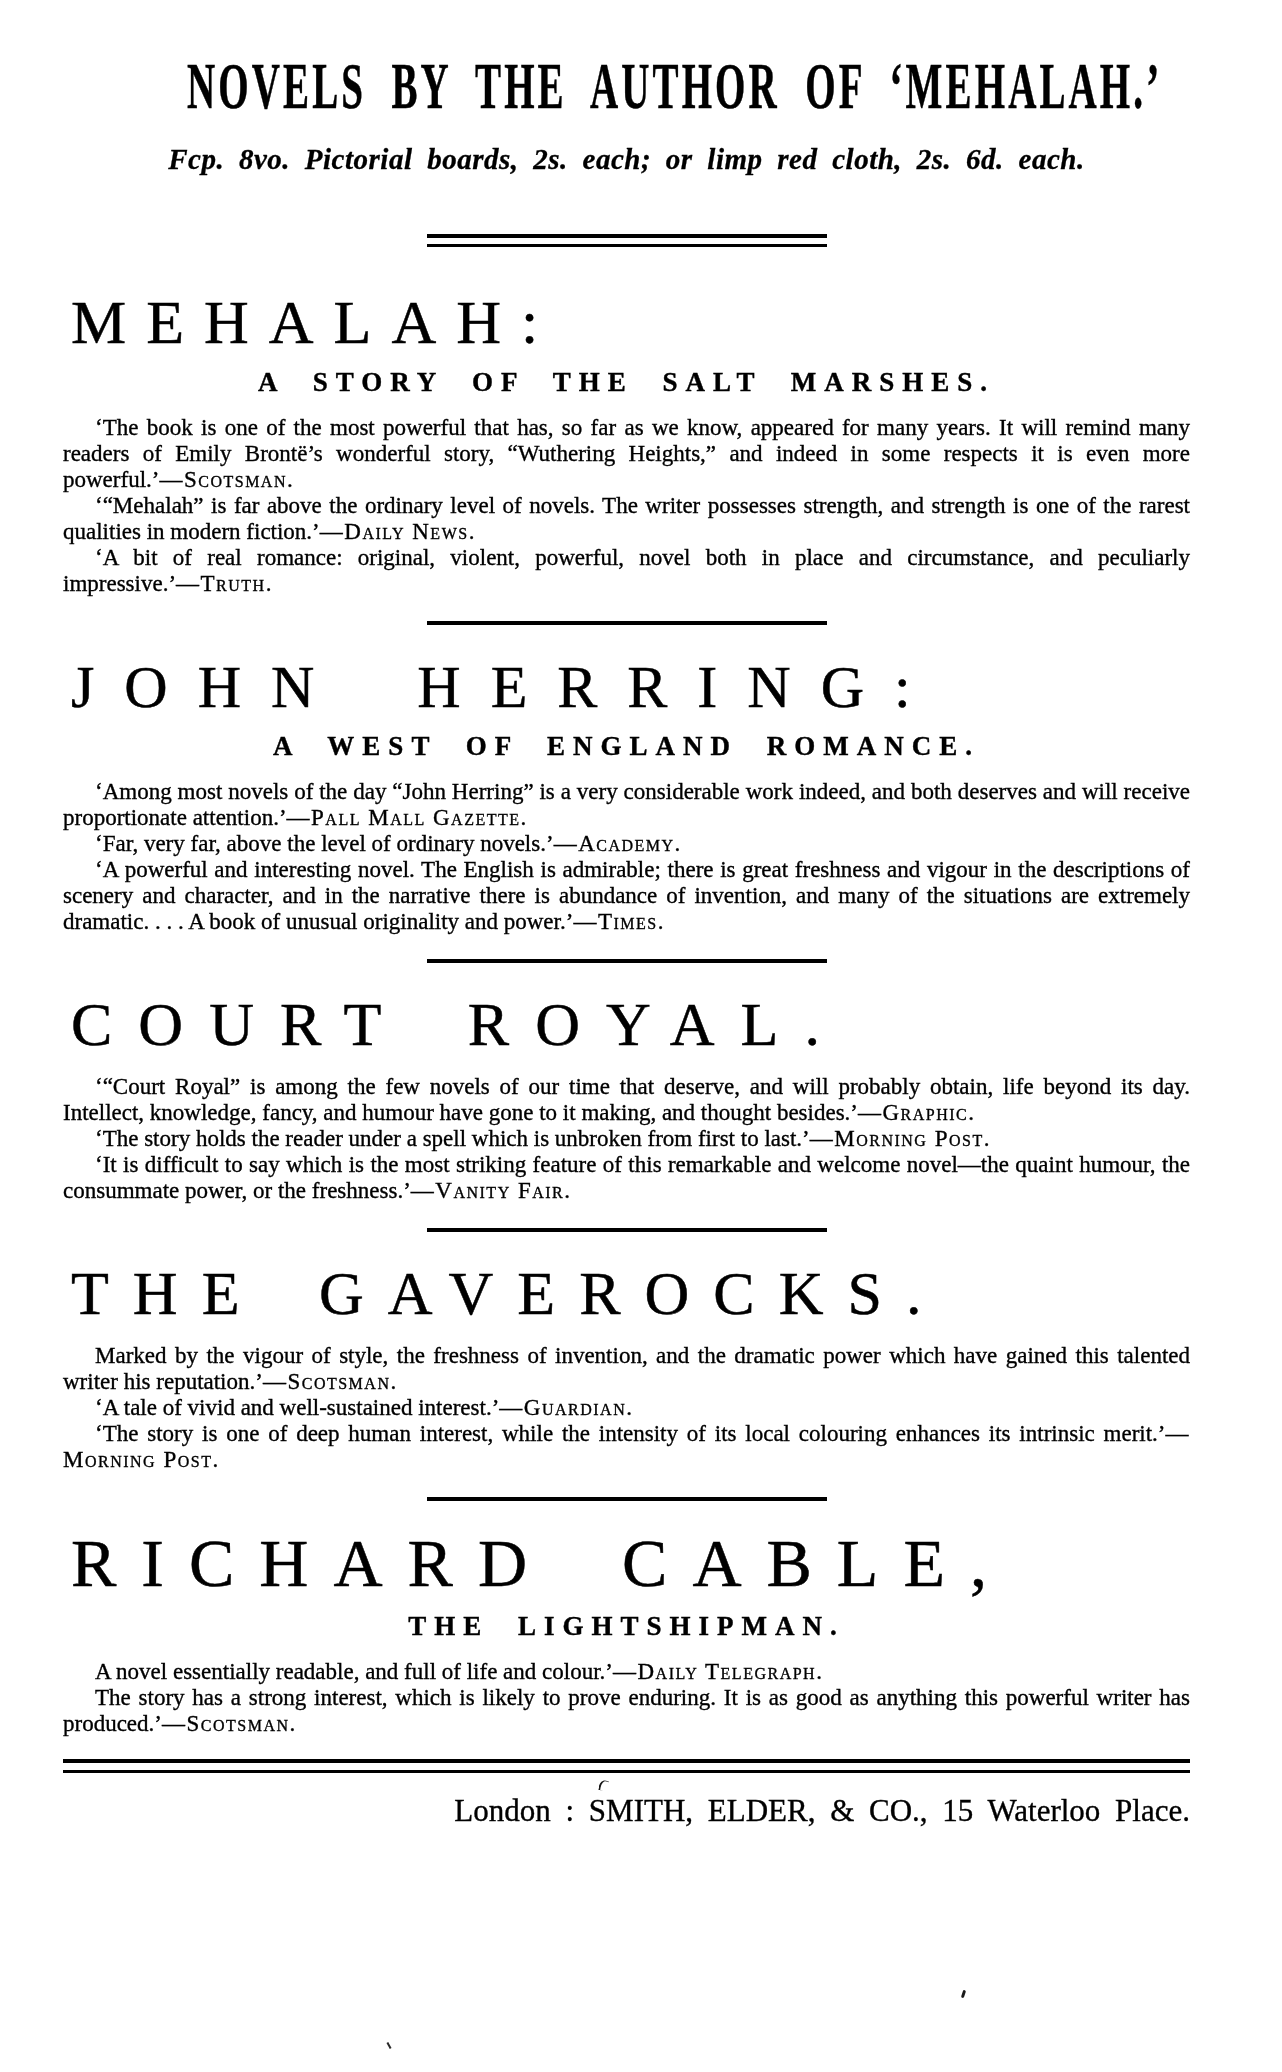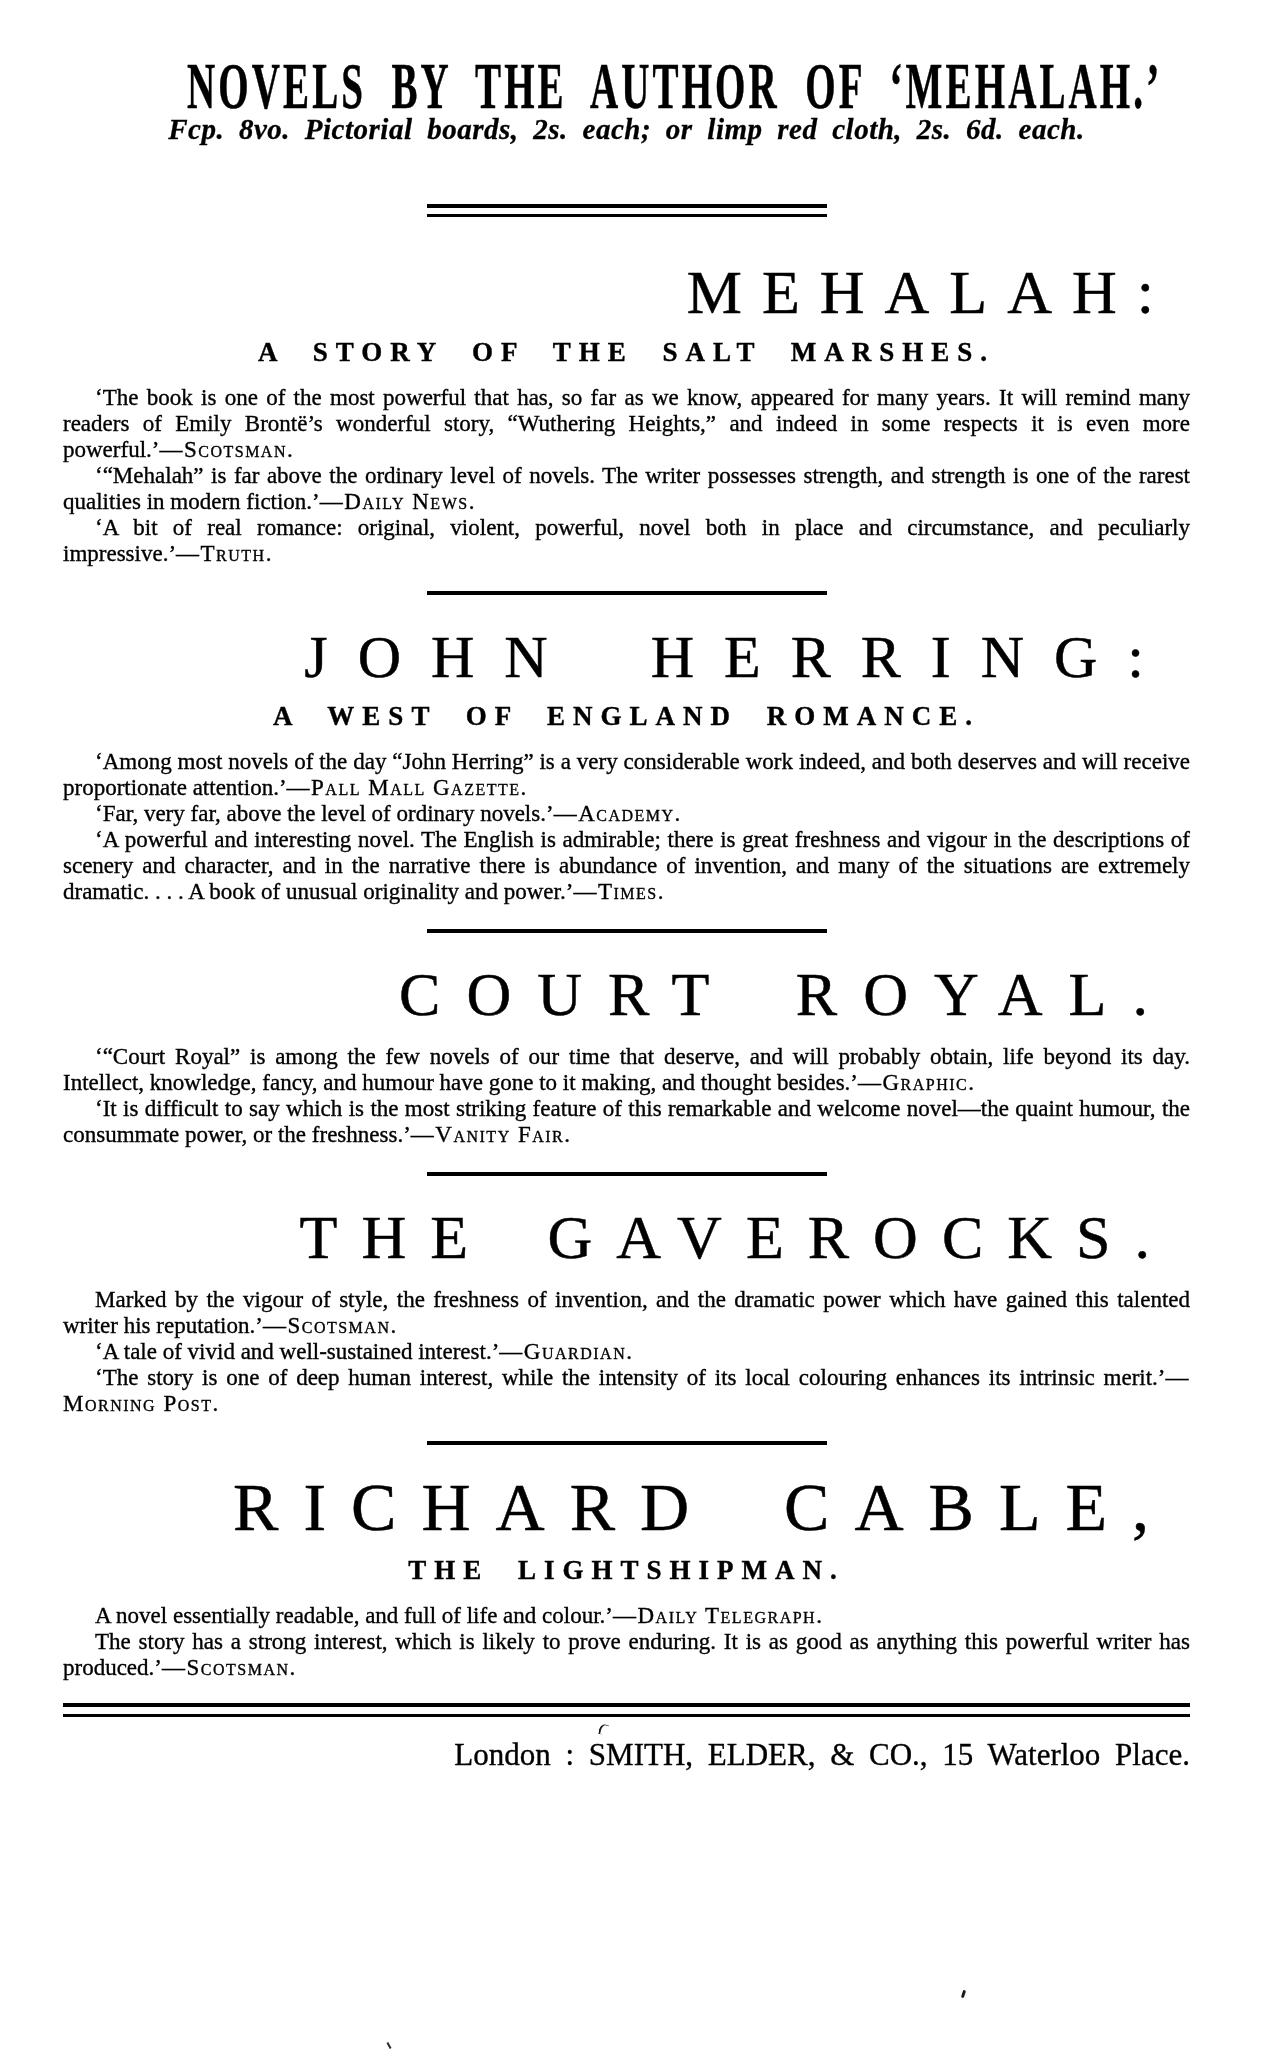--- a/index.html
+++ b/index.html
@@ -13,40 +13,40 @@
 
   
   .main-title {
     margin:16px 0 0; text-align:center; white-space:nowrap;
     font-size:50px; font-weight:bold; line-height:1.05;
     letter-spacing:4px; word-spacing:16px;
     transform:scale(0.78,1.30); transform-origin:50% 50%;
     -webkit-text-stroke:0.4px #000;
   }
   .edition-note {
-    text-align:center;
+    margin-top:30px; text-align:center;
     font-style:italic; font-weight:bold; font-size:29px;
     letter-spacing:0.5px; word-spacing:7px;
     -webkit-text-stroke:0.3px #000;
   }
 
   
   .rule-double-short {
     width:400px; margin:58px auto 0; height:6px;
     border-top:4px solid #000; border-bottom:3px solid #000;
   }
   .section-rule { width:400px; height:4px; background:#000; margin:24px auto 0; }
   .rule-double-full {
     margin-top:22px; height:7px; width:100%;
     border-top:4px solid #000; border-bottom:3px solid #000;
   }
 
   
   .book-title {
-    margin:16px; text-align:right; font-weight:normal; line-height:1;
+    margin:8px; text-align:left; font-weight:normal; line-height:1;
     white-space:nowrap; -webkit-text-stroke:0.5px #000;
   }
   .bk0 .book-title { margin-top:44px; font-size:62px; letter-spacing:20px; }
   .bk1 .book-title { margin-top:32px; font-size:60px; letter-spacing:30px; word-spacing:28px; }
   .bk2 .book-title { margin-top:30px; font-size:62px; letter-spacing:26px; word-spacing:20px; }
   .bk3 .book-title { margin-top:30px; font-size:62px; letter-spacing:24px; word-spacing:16px; }
   .bk4 .book-title { margin-top:28px; font-size:68px; letter-spacing:25px; word-spacing:28px; }
   .book-subtitle {
     margin:16px 0 0; text-align:center; font-weight:bold;
     font-size:27px; letter-spacing:8px; word-spacing:14px; line-height:1;
@@ -110,20 +110,21 @@
       <p class="q"><span class="qt">‘A powerful and interesting novel.  The English is admirable; there is great freshness and vigour in the descriptions of scenery and character, and in the narrative there is abundance of invention, and many of the situations are extremely dramatic. . . . A book of unusual originality and power.’</span><span class="qs">—Times.</span></p>
     </div>
   </section>
 
   <div class="section-rule"></div>
 
   <section class="bk2">
     <h2 class="book-title">COURT ROYAL.</h2>
     <div class="quotes">
       <p class="q"><span class="qt">‘“Court Royal” is among the few novels of our time that deserve, and will probably obtain, life beyond its day.  Intellect, knowledge, fancy, and humour have gone to it making, and thought besides.’</span><span class="qs">—Graphic.</span></p>
+      <p class="q"><span class="qt">‘The story holds the reader under a spell which is unbroken from first to last.’</span><span class="qs">—Morning Post.</span></p>
       <p class="q"><span class="qt">‘It is difficult to say which is the most striking feature of this remarkable and welcome novel—the quaint humour, the consummate power, or the freshness.’</span><span class="qs">—Vanity Fair.</span></p>
     </div>
   </section>
 
   <div class="section-rule"></div>
 
   <section class="bk3">
     <h2 class="book-title">THE GAVEROCKS.</h2>
     <div class="quotes">
       <p class="q"><span class="qt">Marked by the vigour of style, the freshness of invention, and the dramatic power which have gained this talented writer his reputation.’</span><span class="qs">—Scotsman.</span></p>

